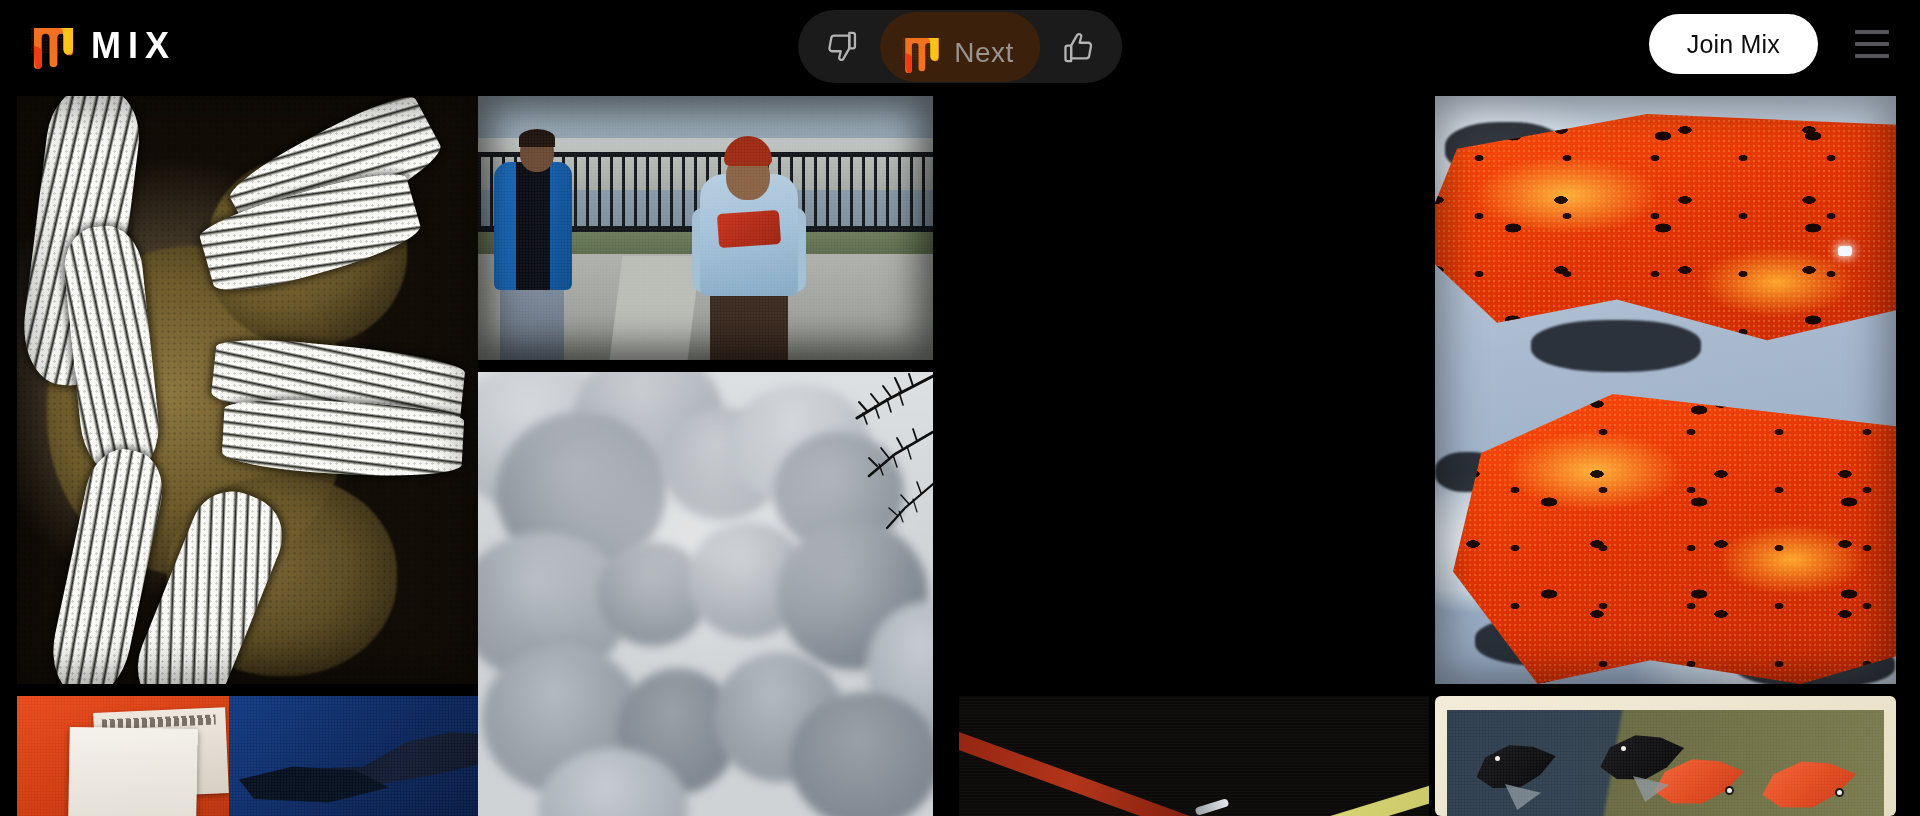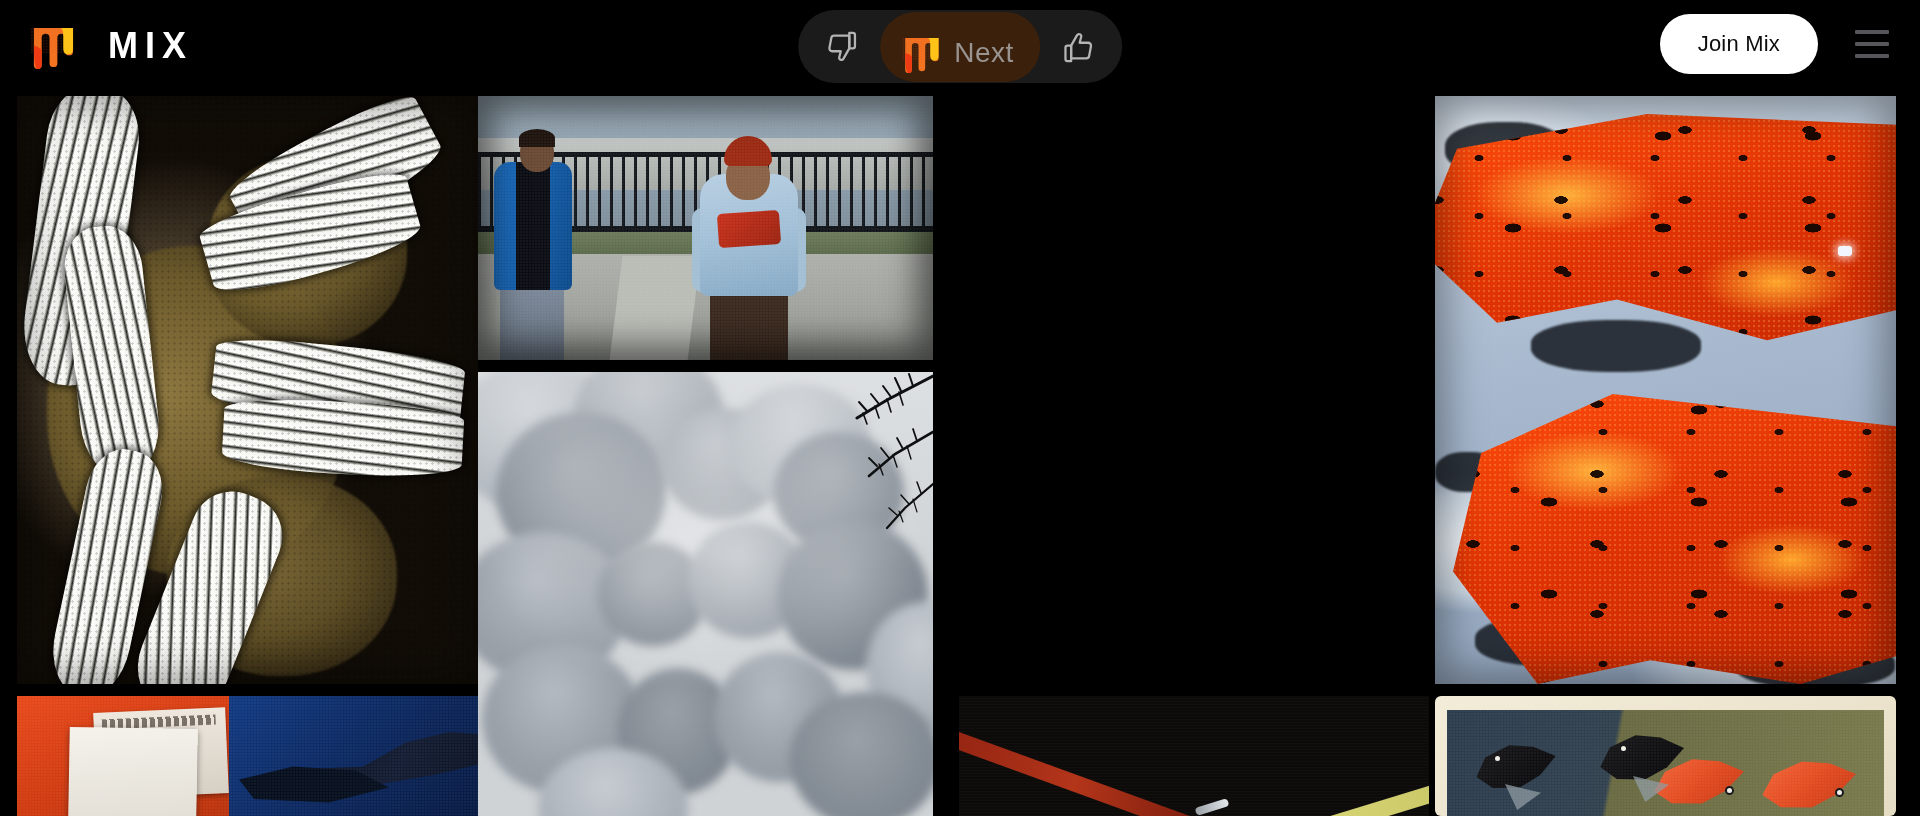--- a/index.html
+++ b/index.html
@@ -20,21 +20,21 @@
     background: #000;
     z-index: 50;
   }
 
   
   .brand {
     position: absolute;
     left: 28px; top: 22px;
     display: flex;
     align-items: center;
-    gap: 33px;
+    gap: 16px;
   }
   .brand-mark { width: 47px; height: 47px; display: block; }
   .brand-word {
     color: #ffffff;
     font-size: 36px;
     font-weight: 700;
     letter-spacing: 7px;
     line-height: 47px;
     user-select: none;
   }
@@ -92,21 +92,21 @@
     gap: 26px;
   }
   .join-btn {
     height: 60px;
     padding: 0 38px;
     background: #ffffff;
     color: #0d0d0d;
     border: none;
     border-radius: 32px;
     font-family: "Liberation Sans", sans-serif;
-    font-size: 22px;
+    font-size: 25px;
     font-weight: 400;
     letter-spacing: 0.2px;
     cursor: pointer;
     white-space: nowrap;
   }
   .menu-btn {
     width: 56px; height: 56px;
     background: none; border: none;
     display: flex; flex-direction: column;
     align-items: center; justify-content: center;

